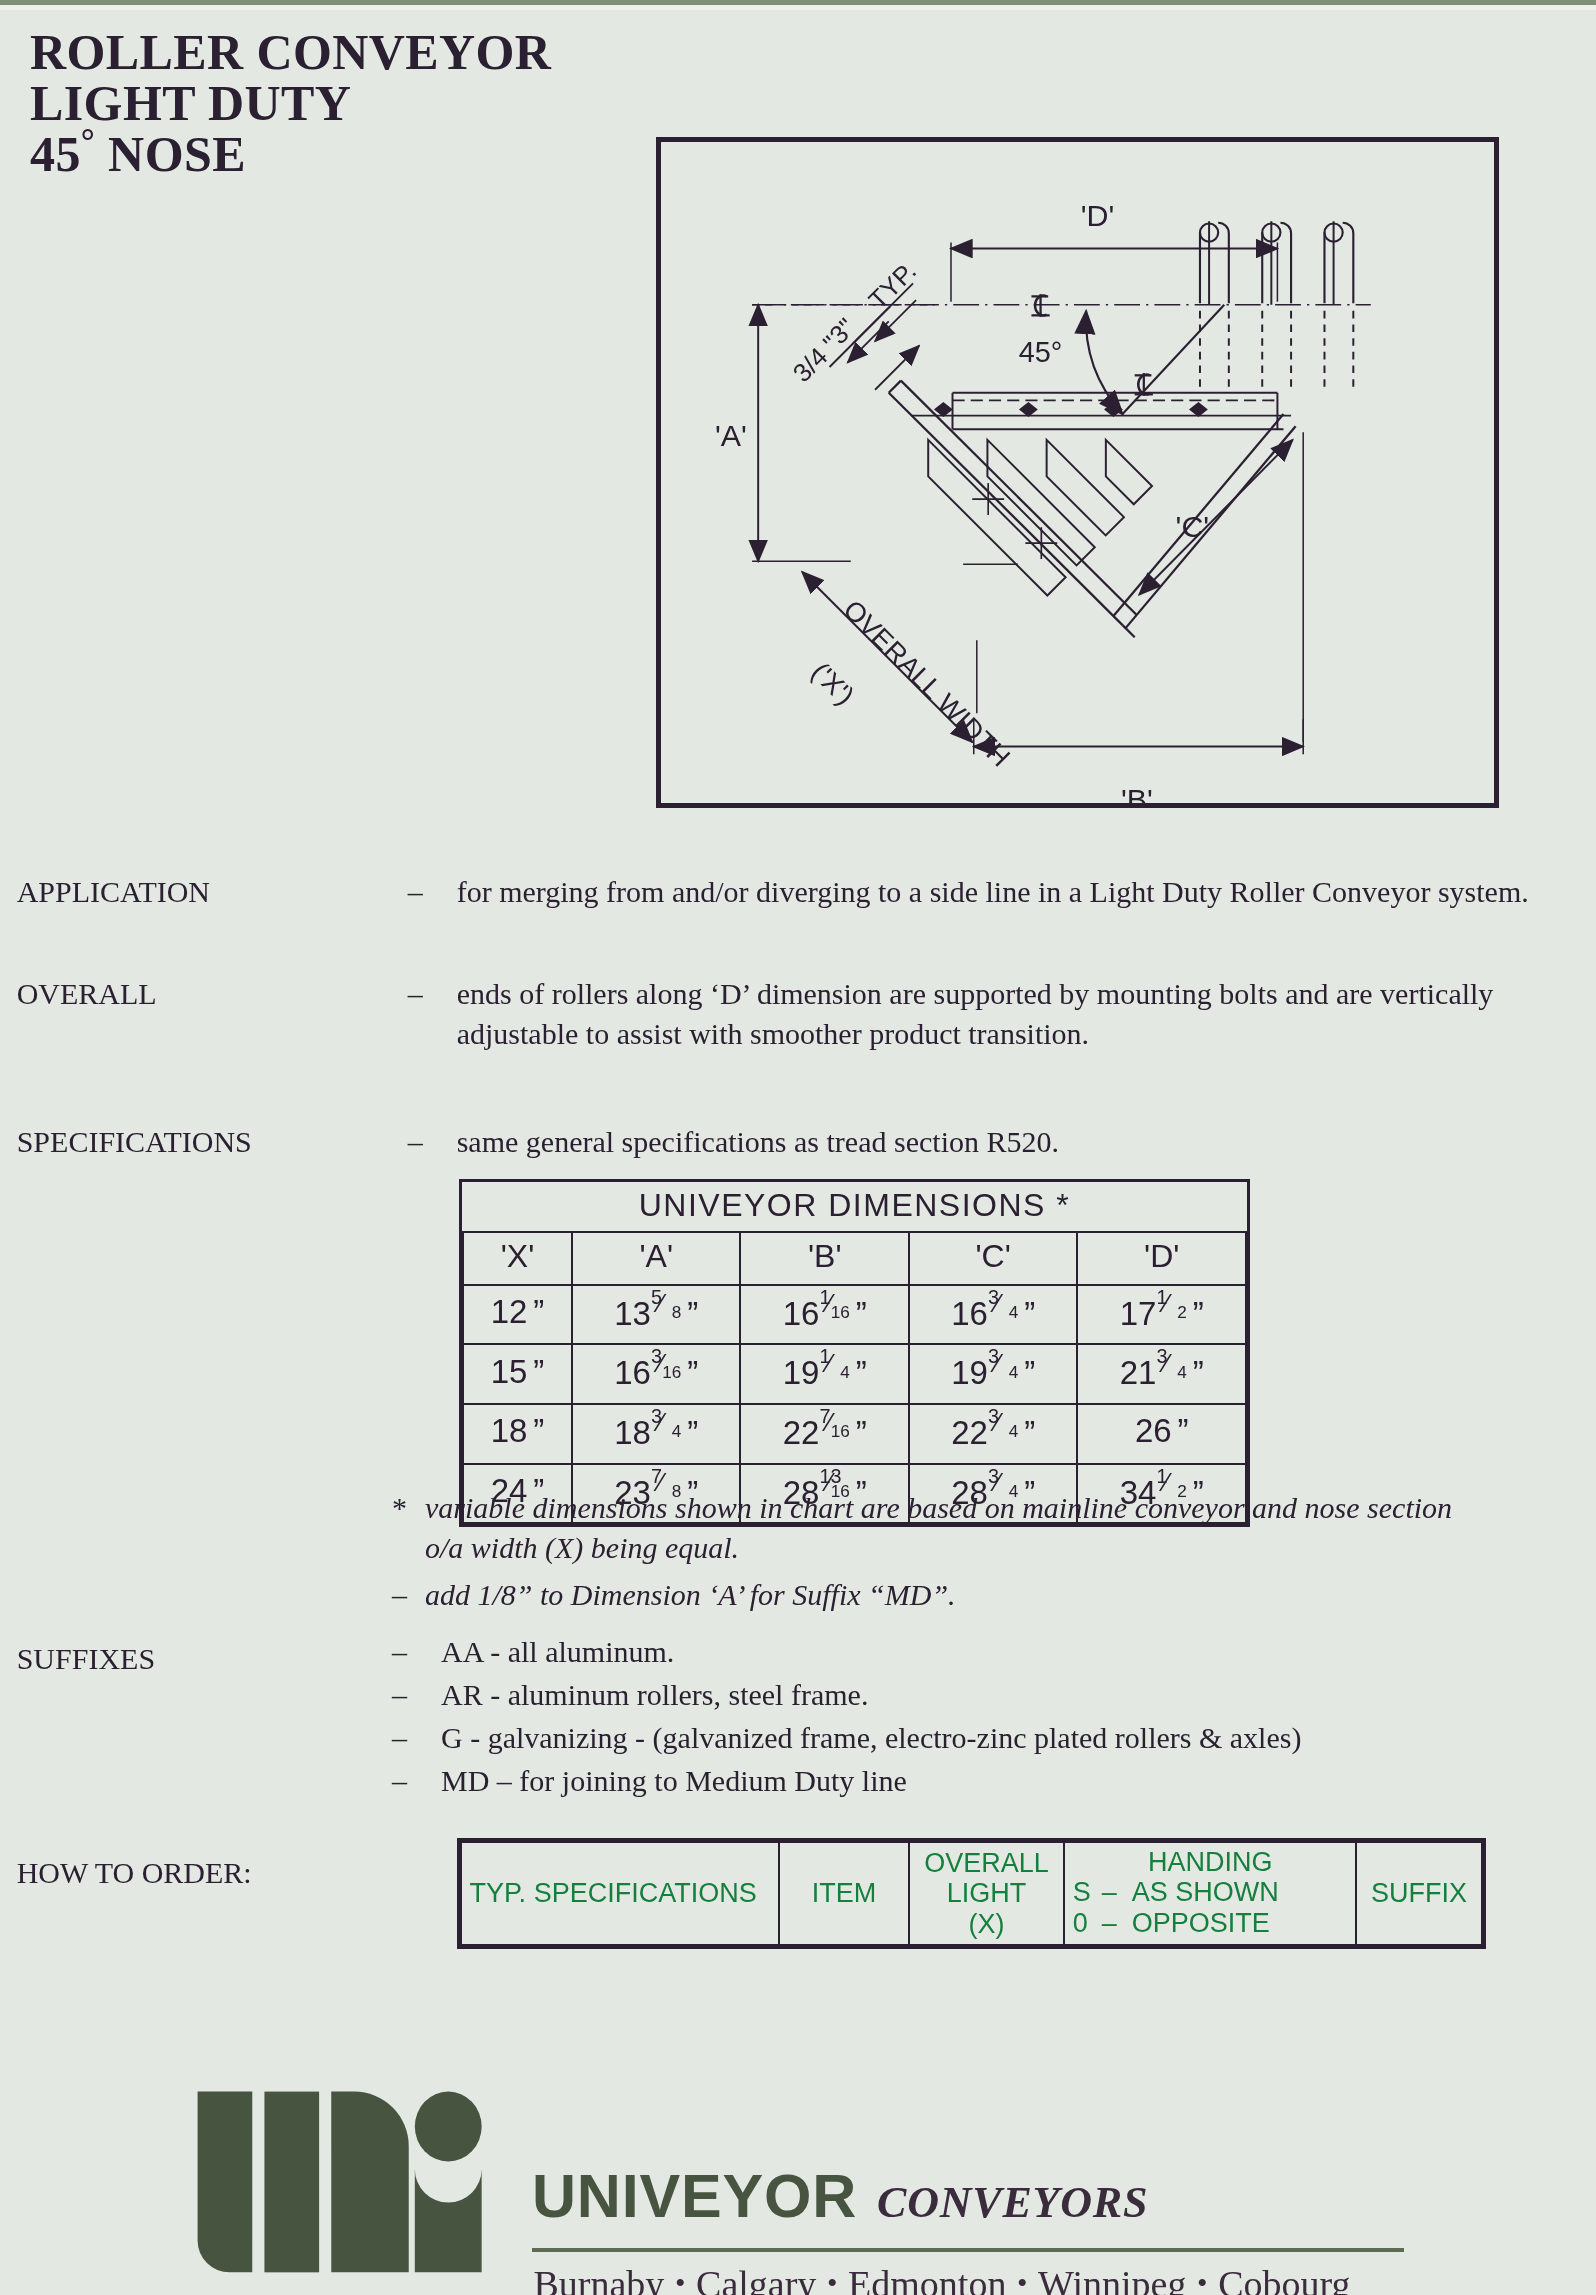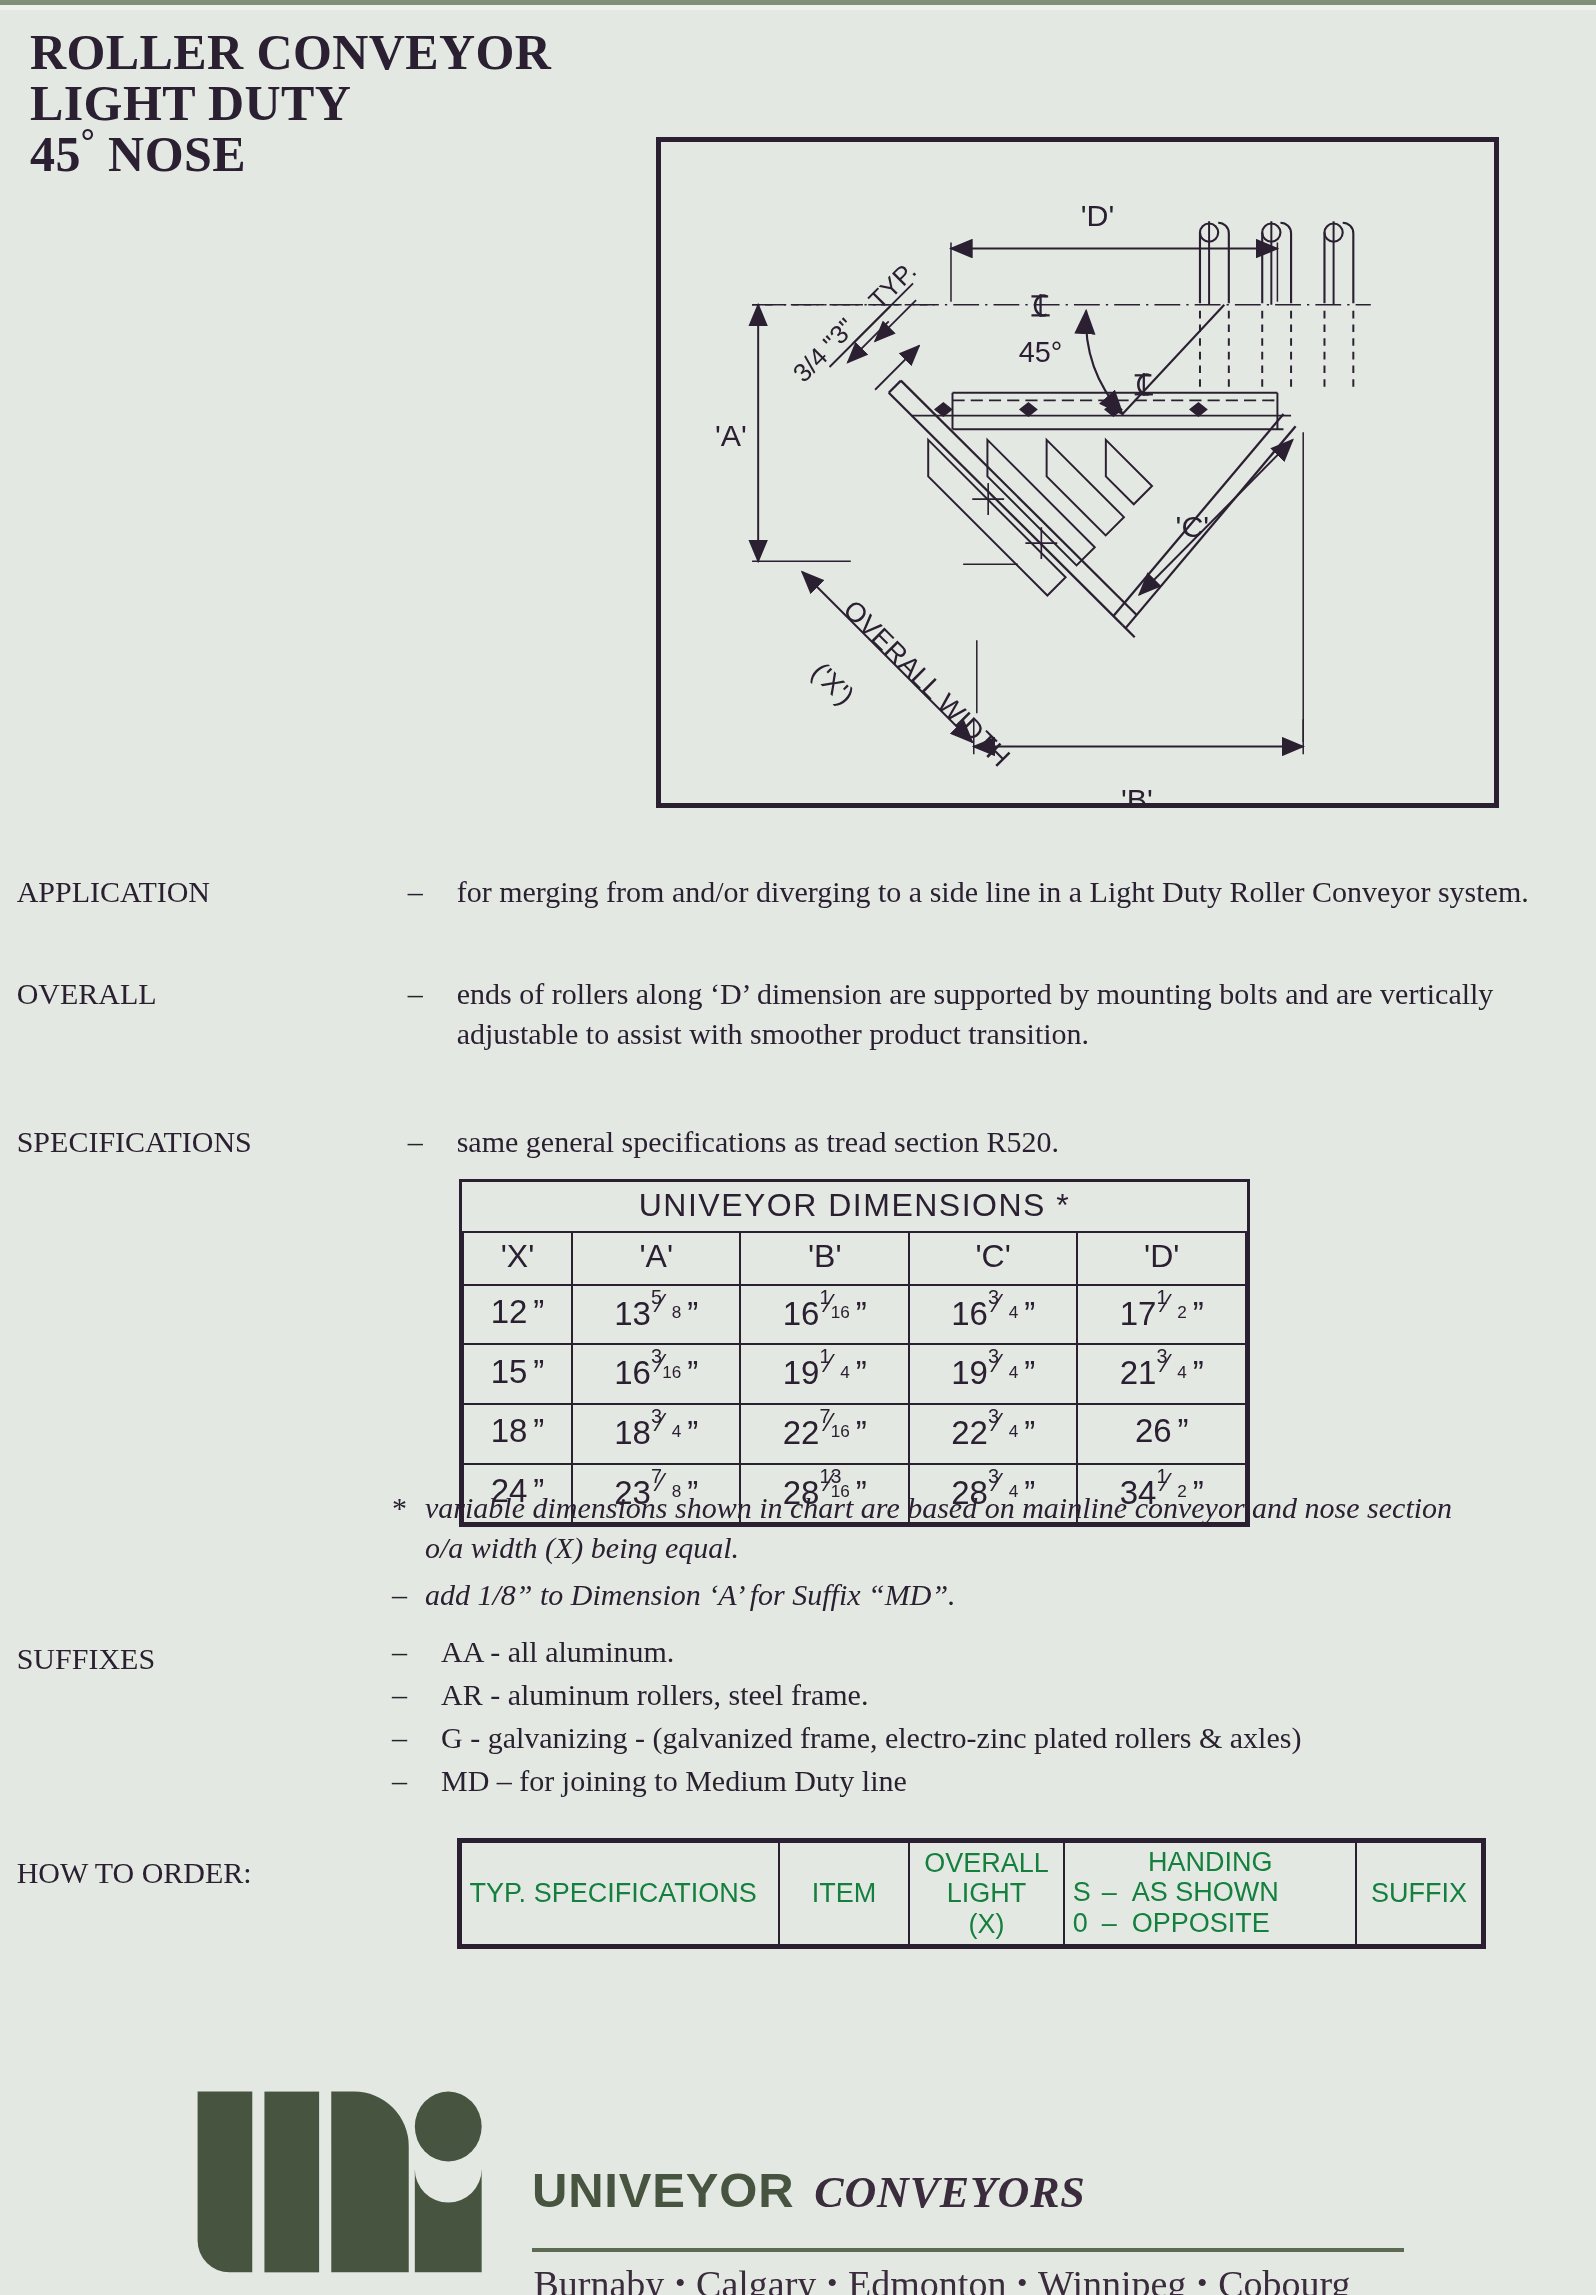--- a/index.html
+++ b/index.html
@@ -76,21 +76,21 @@
   .hand-row{display:block;line-height:1.15;white-space:nowrap;}
   .hand-row .k{display:inline-block;width:29px;}
   .hand-row .dsh{display:inline-block;width:30px;}
 
   
   .footer{position:absolute;left:190px;top:2090px;width:1230px;height:190px;}
   .mark-svg{position:absolute;left:0;top:0;}
   .logo-txt{position:absolute;left:342px;top:76px;width:873px;}
   .logo-main{white-space:nowrap;line-height:1;}
   .logo-uni{font-family:"Liberation Sans",sans-serif;font-weight:bold;
-            font-size:49px;letter-spacing:0.8px;color:#47543f;vertical-align:baseline;}
+            font-size:61px;letter-spacing:0.8px;color:#47543f;vertical-align:baseline;}
   .logo-conv{font-family:"Liberation Serif",serif;font-weight:bold;font-style:italic;
              font-size:44px;letter-spacing:0.8px;color:#3a2c3c;margin-left:20px;}
   .logo-rule{position:absolute;left:0;top:82px;width:872px;height:3.8px;background:#5c6b52;}
   .logo-cities{position:absolute;left:1.5px;top:96px;white-space:nowrap;
                font-family:"Liberation Serif",serif;font-size:38px;color:#3a2c3c;}
   .logo-cities .dot{margin:0 10.6px;font-size:30px;vertical-align:.12em;}
 </style>
 </head>
 <body>
 

